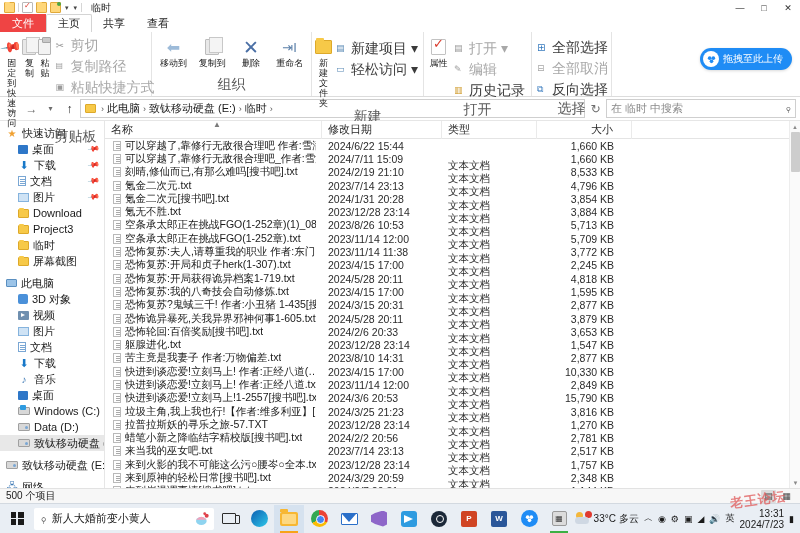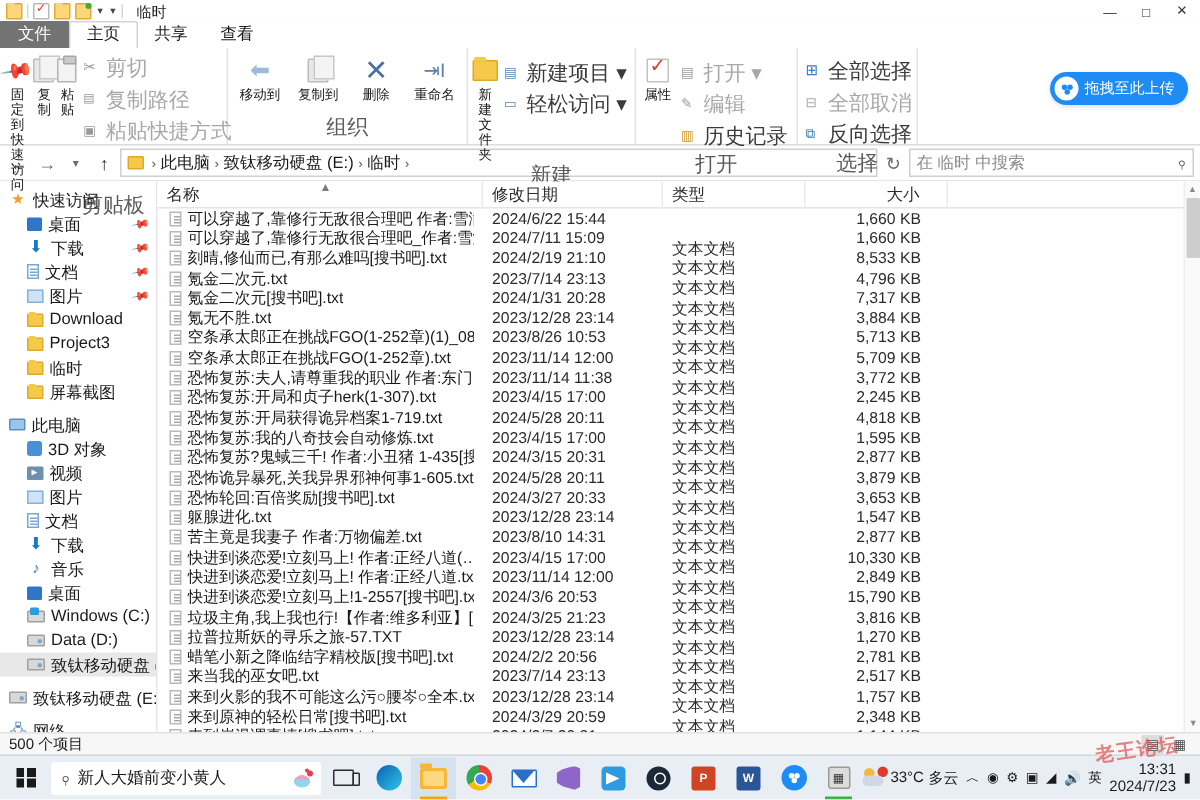--- a/index.html
+++ b/index.html
@@ -28,21 +28,21 @@
   .ico-newfolder:after{content:"";position:absolute;right:-1px;top:-1px;width:4px;height:4px;background:#4aa544;border-radius:50%;}
   .qat-sep { width:1px; height:9px; background:#d6d6d6; }
   .qat-caret { font-size: 7px; color:#444; line-height:11px; padding:0 1px;}
   .title-text { font-size: 10px; color:#1a1a1a; margin-left: 6px; }
   .winbtns { position:absolute; right:0; top:0; display:flex; height:15px;}
   .winbtn { width: 24px; height: 15px; display:flex; align-items:center; justify-content:center; font-size:9px; color:#333;}
 
   
   .tabbar { height: 17px; background:#fff; display:flex; align-items:flex-end; flex:none; position:relative;}
   .tab { font-size:11px; padding: 2px 11px 3px 11px; color:#1a1a1a; line-height:12px; cursor:default;}
-  .tab.file { background:#737373; color:#fff; padding: 3px 12px 3px 12px; }
+  .tab.file { background:#ef4444; color:#fff; padding: 3px 12px 3px 12px; }
   .tab.active { background:#fff; border:1px solid #d4d4d4; border-bottom:1px solid #fff; position:relative; top:1px; border-radius:2px 2px 0 0;}
 
   
   .ribbon {
     height: 65px; background:#fff; border-bottom:1px solid #dcdcdc;
     display:flex; align-items:stretch; flex:none; position:relative;
   }
   .rgroup { display:flex; flex-direction:column; border-right:1px solid #e4e4e4; padding: 2px 3px 0 3px; }
   .rgroup-body { display:flex; align-items:flex-start; flex:1; gap:2px;}
   .rgroup-label { text-align:center; font-size:14px; color:#5a5a5a; padding-bottom:2px; }
@@ -553,21 +553,21 @@
             <div class="c type">文本文档</div>
             <div class="c size">4,796 KB</div>
           </div>
           <div class="row">
             <div class="c name">
               <span class="txtico"></span>
               <span class="fname">氪金二次元[搜书吧].txt</span>
             </div>
             <div class="c date">2024/1/31 20:28</div>
             <div class="c type">文本文档</div>
-            <div class="c size">7,317 KB</div>
+            <div class="c size">3,854 KB</div>
           </div>
           <div class="row">
             <div class="c name">
               <span class="txtico"></span>
               <span class="fname">氪无不胜.txt</span>
             </div>
             <div class="c date">2023/12/28 23:14</div>
             <div class="c type">文本文档</div>
             <div class="c size">3,884 KB</div>
           </div>
@@ -641,21 +641,21 @@
             </div>
             <div class="c date">2024/5/28 20:11</div>
             <div class="c type">文本文档</div>
             <div class="c size">3,879 KB</div>
           </div>
           <div class="row">
             <div class="c name">
               <span class="txtico"></span>
               <span class="fname">恐怖轮回:百倍奖励[搜书吧].txt</span>
             </div>
-            <div class="c date">2024/3/27 20:33</div>
+            <div class="c date">2024/2/6 20:33</div>
             <div class="c type">文本文档</div>
             <div class="c size">3,653 KB</div>
           </div>
           <div class="row">
             <div class="c name">
               <span class="txtico"></span>
               <span class="fname">躯腺进化.txt</span>
             </div>
             <div class="c date">2023/12/28 23:14</div>
             <div class="c type">文本文档</div>

